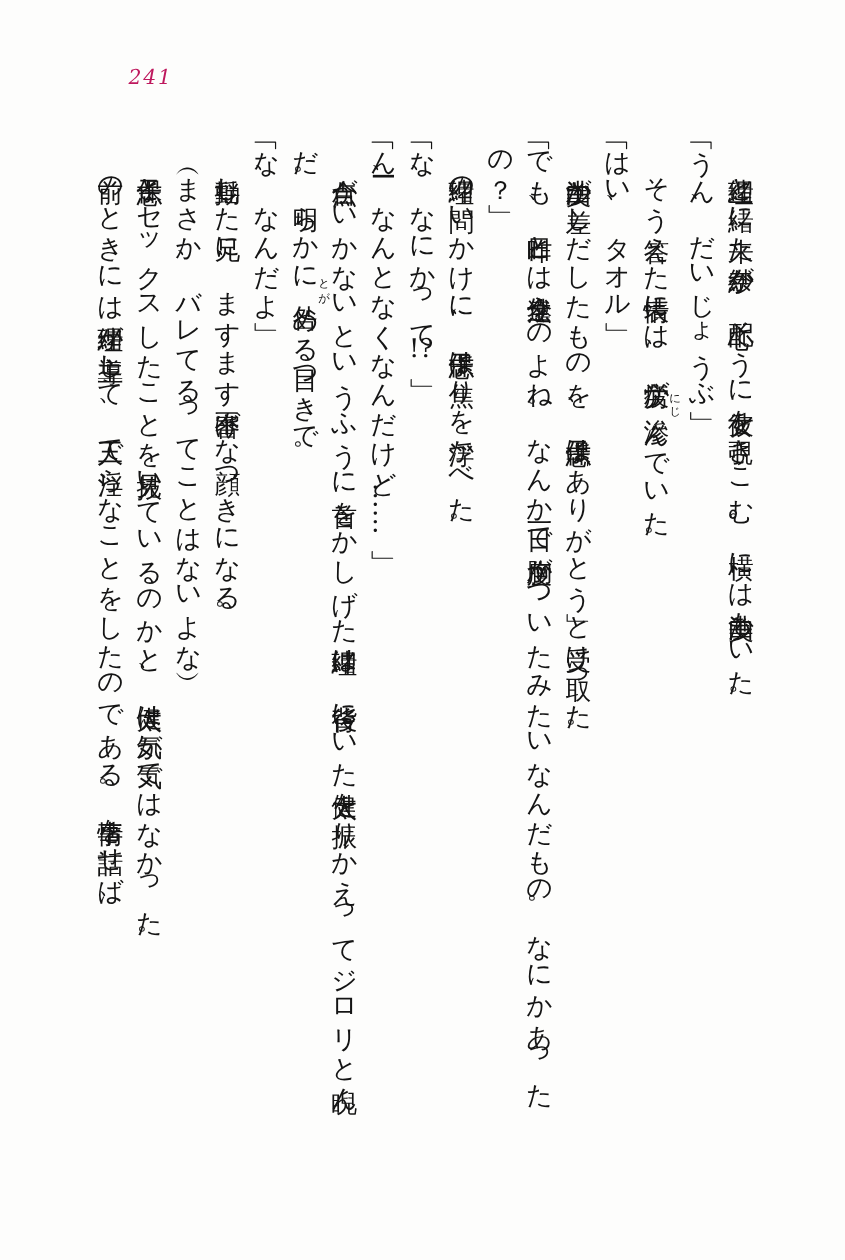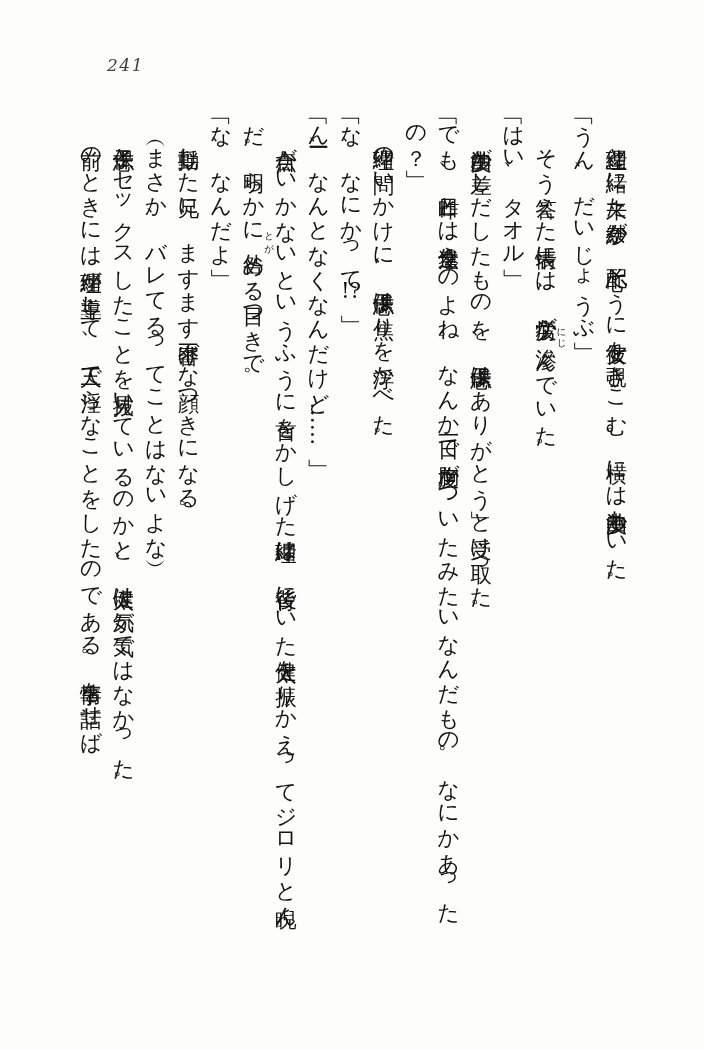--- a/index.html
+++ b/index.html
@@ -18,21 +18,21 @@
     inset: 0;
   }
   .page-number {
     position: absolute;
     left: 107px;
     top: 55px;
     font-family: "DejaVu Serif", "Liberation Serif", serif;
     font-style: italic;
     font-size: 17px;
     letter-spacing: 1.5px;
-    color: #404040;
+    color: #be185d;
   }
   .text-block {
     position: absolute;
     top: 111px;
     left: 79px;
     width: 553px;
     height: 826px;
     writing-mode: vertical-rl;
     text-orientation: mixed;
     font-family: "DejaVu Serif", "Liberation Serif", serif;

